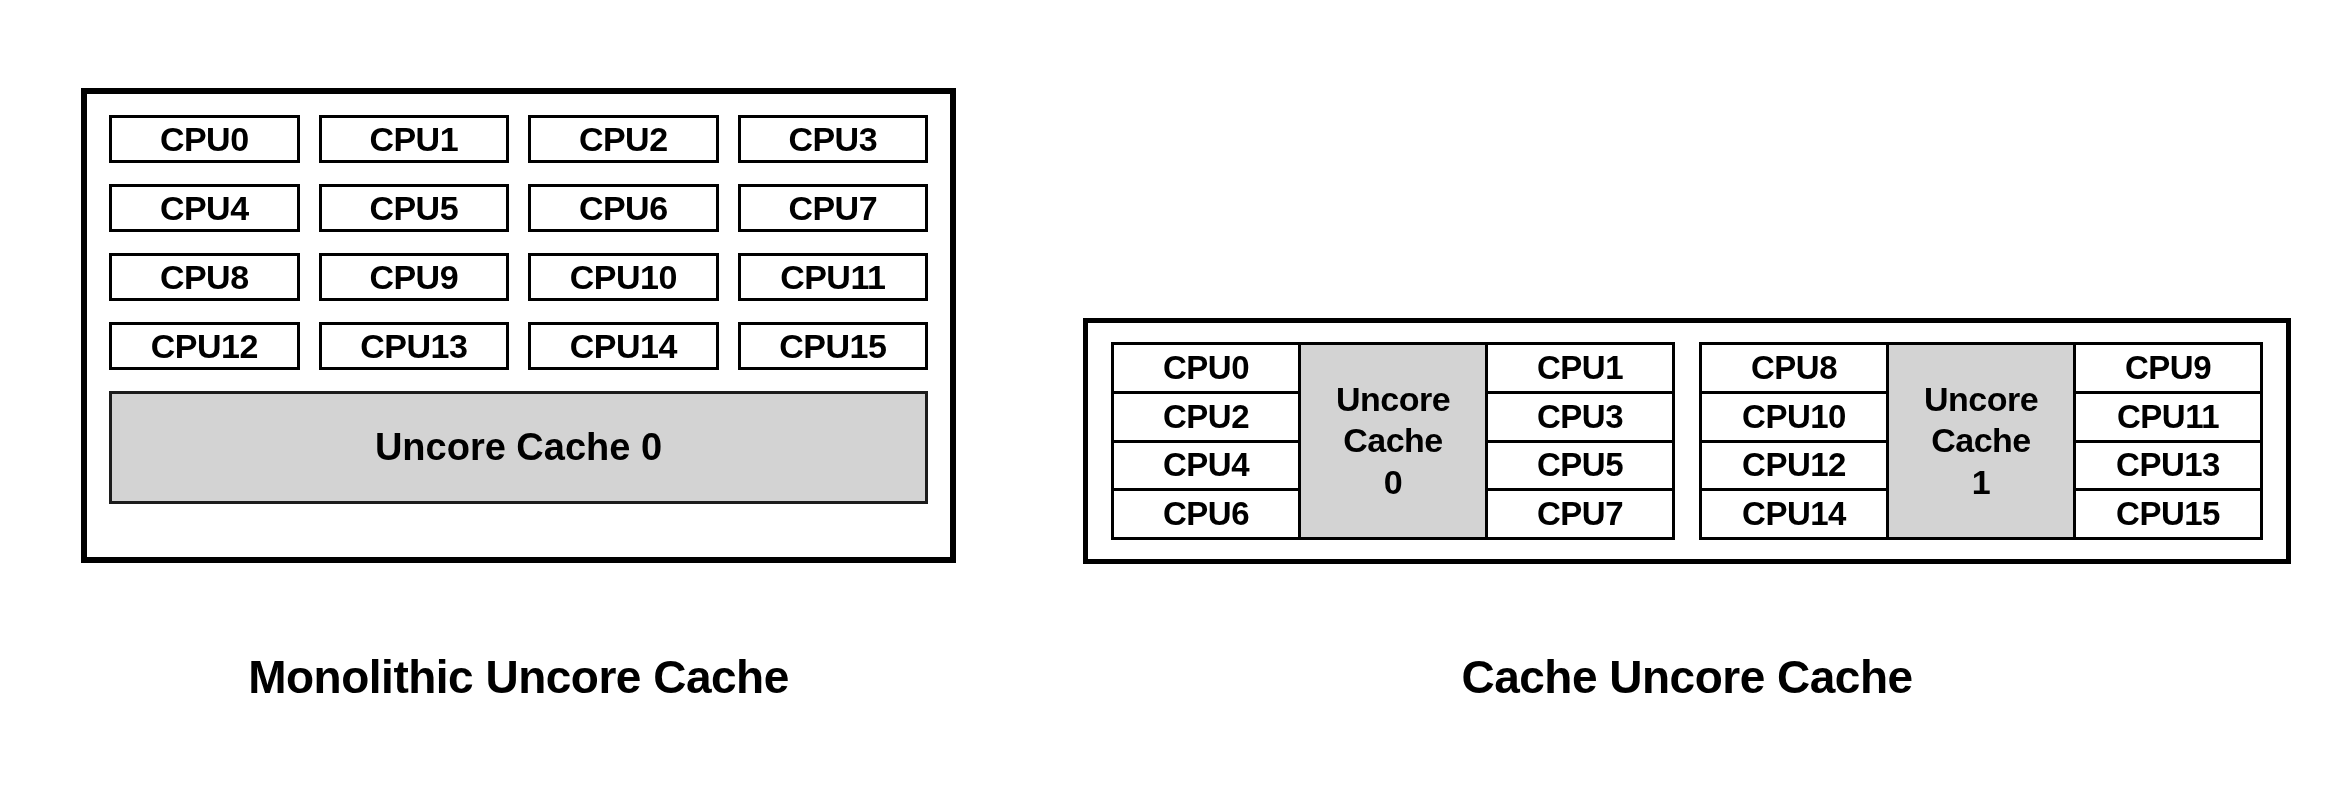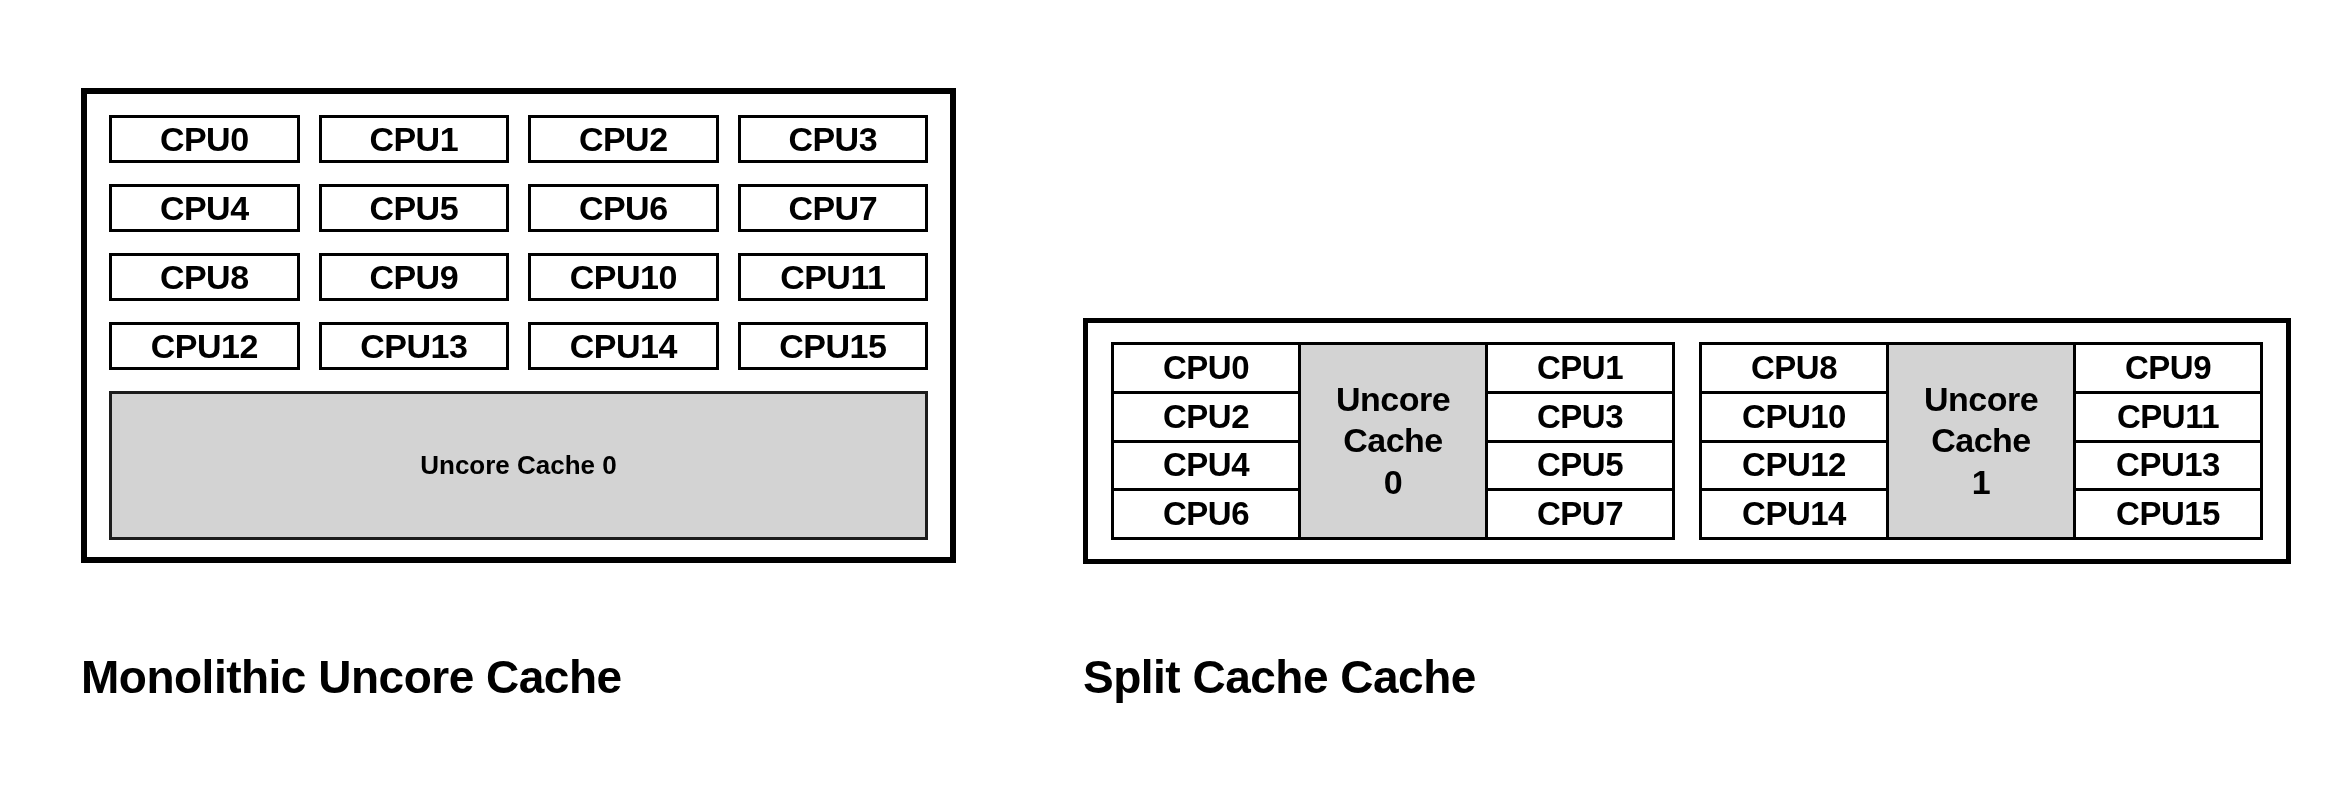--- a/index.html
+++ b/index.html
@@ -45,27 +45,27 @@
     background: var(--bg);
     display: flex;
     align-items: center;
     justify-content: center;
     font-size: 34px;
     font-weight: bold;
     letter-spacing: -0.5px;
   }
   .mono-cache {
     margin-top: 21px;
-    height: 149px;
+    height: 113px;
     background: var(--cache-fill);
     border: 3px solid #1c1c1c;
     display: flex;
     align-items: center;
     justify-content: center;
-    font-size: 26px;
+    font-size: 38px;
     font-weight: bold;
   }
 
   
   .split {
     position: absolute;
     left: 1067px; top: 318px;
     width: 1208px; height: 246px;
     border: 5px solid var(--line);
     background: var(--bg);
@@ -104,21 +104,21 @@
     flex-direction: column;
     line-height: 1.22;
     font-size: 34px;
     text-align: center;
   }
 
   
   .caption {
     position: absolute;
     top: 650px;
-    text-align: left;
+    text-align: center;
     font-size: 46px;
     font-weight: bold;
     letter-spacing: -0.5px;
   }
   .caption.mono-cap { left: 65px; width: 875px; }
   .caption.split-cap { left: 1067px; width: 1208px; }
 </style>
 </head>
 <body>
 
@@ -176,15 +176,15 @@
       <div class="cell c1 r4">CPU14</div>
       <div class="cell c3 r1">CPU9</div>
       <div class="cell c3 r2">CPU11</div>
       <div class="cell c3 r3">CPU13</div>
       <div class="cell c3 r4">CPU15</div>
     </div>
 
   </section>
 
   <div class="caption mono-cap">Monolithic Uncore Cache</div>
-  <div class="caption split-cap">Split Cache Cache</div>
+  <div class="caption split-cap">Cache Uncore Cache</div>
 
 </div>
 
 </body></html>

